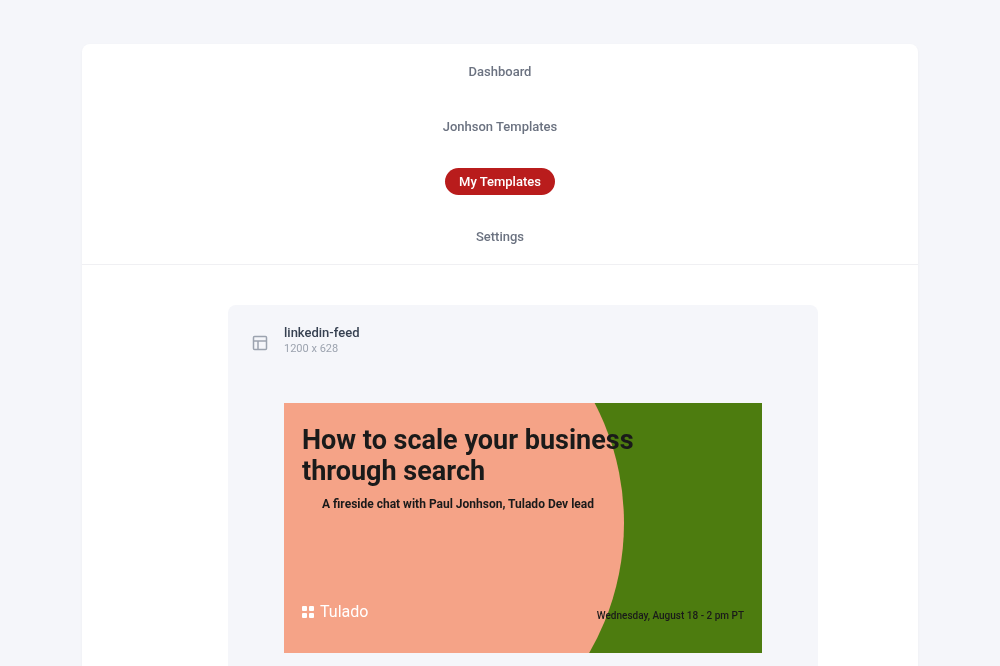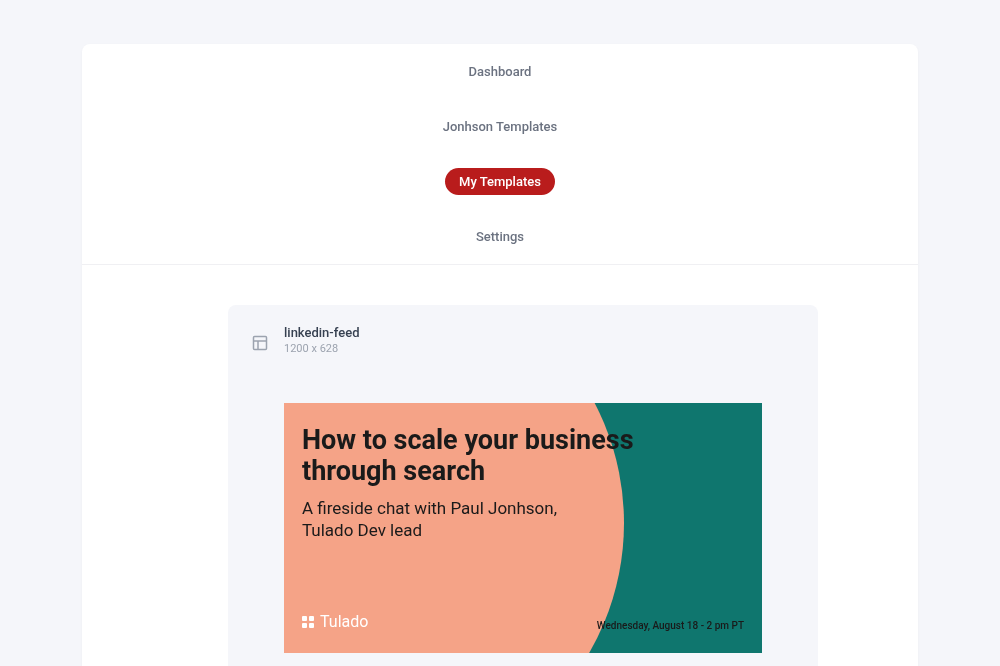--- a/index.html
+++ b/index.html
@@ -75,21 +75,21 @@
       color: #9ca3af;
       margin-top: 2px;
     }
     .preview-container {
       display: flex;
       justify-content: center;
     }
     .preview-image {
       width: 478px;
       height: 250px;
-      background: #0f766e;
+      background: #4d7c0f;
       position: relative;
       overflow: hidden;
     }
     .orange-shape {
       position: absolute;
       left: -180px;
       top: -140px;
       width: 520px;
       height: 520px;
       background: #f5a387;
@@ -104,29 +104,30 @@
     }
     .preview-title {
       font-size: 27px;
       font-weight: 700;
       color: #1a1a1a;
       line-height: 1.15;
       margin-bottom: 10px;
       max-width: 380px;
     }
     .preview-subtitle {
-      font-size: 17px;
-      font-weight: 400;
+      font-size: 12px;
+      font-weight: 700;
       color: #1a1a1a;
       line-height: 1.3;
       max-width: 280px;
+      margin-left: 20px;
     }
     .preview-footer {
       position: absolute;
-      bottom: 8px;
+      bottom: 18px;
       left: 0;
       right: 0;
       display: flex;
       justify-content: space-between;
       align-items: flex-end;
     }
     .brand-mark {
       display: flex;
       align-items: center;
       gap: 6px;

